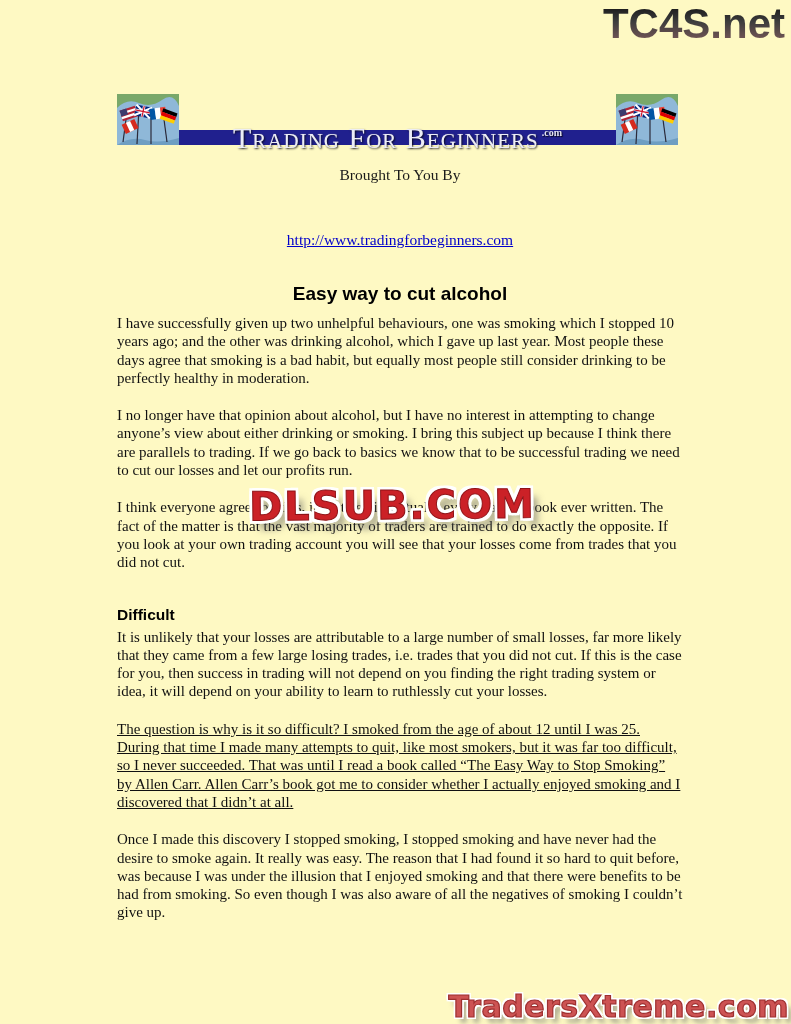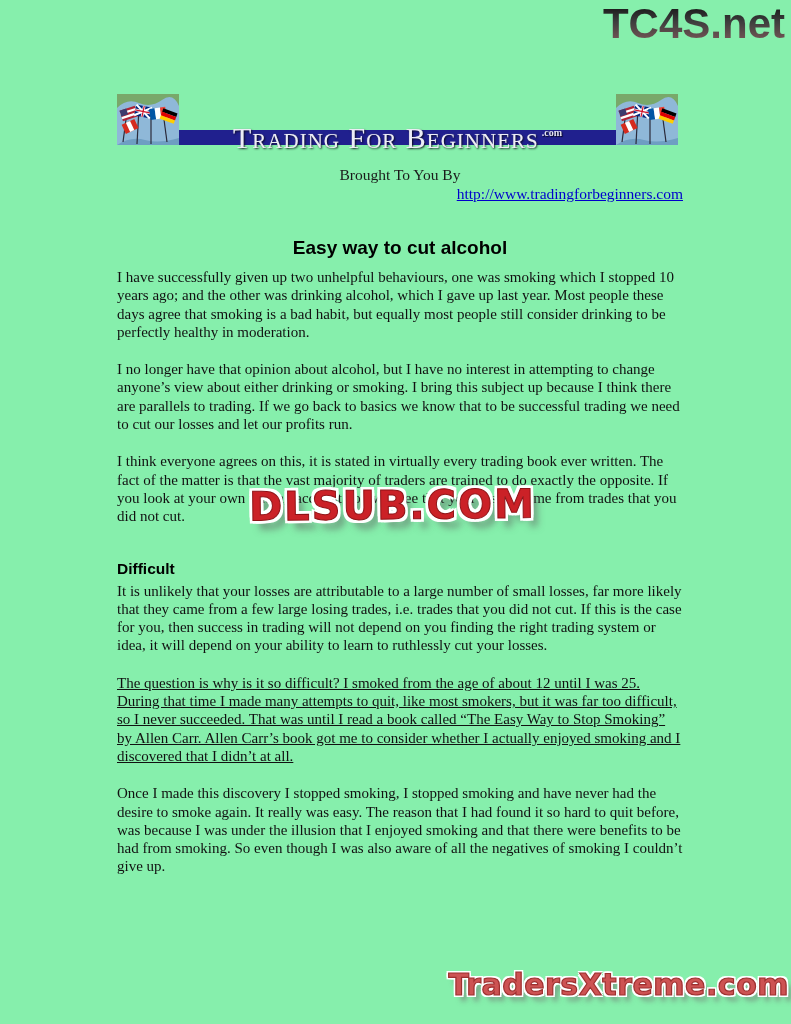--- a/index.html
+++ b/index.html
@@ -1,20 +1,20 @@
 <!DOCTYPE html>
 <html><head>
 <meta charset="utf-8">
 <style>
   * { box-sizing: border-box; }
   html, body { margin: 0; padding: 0; background: #ffffff; }
   .page {
     position: relative;
     width: 791px; height: 1024px;
-    background: #86efac;
+    background: #fef9c3;
     overflow: hidden;
     font-family: "Liberation Serif", serif;
     color: #1a1a1a;
   }
 
   
   .tc4s-logo {
     position: absolute; top: 0px; right: 6px;
     font-family: "Liberation Sans", sans-serif;
     font-weight: bold; font-size: 42px; letter-spacing: 0px;
@@ -56,21 +56,21 @@
     text-shadow: 1px 1px 1px rgba(0,0,10,0.85);
     font-weight: bold;
   }
 
   
   .brought {
     margin-top: 20px;
     text-align: center;
     font-size: 15.5px; line-height: 19px;
   }
-  .site-link-row { text-align: right; }
+  .site-link-row { text-align: center; margin-top: 46px; }
   .site-link {
     font-size: 15.5px; line-height: 19px;
     color: #0000cc; text-decoration: underline;
   }
 
   
   .title {
     margin: 33px 0 0 0;
     text-align: center;
     font-family: "Liberation Sans", sans-serif;
@@ -106,21 +106,21 @@
     -webkit-text-stroke: 1px #8e1216;
     text-shadow:
       -3px -3px 0 #fff, 3px -3px 0 #fff, -3px 3px 0 #fff, 3px 3px 0 #fff,
       -3px 0 0 #fff, 3px 0 0 #fff, 0 -3px 0 #fff, 0 3px 0 #fff,
       7px 9px 7px rgba(90,90,90,0.55);
     transform: rotate(-0.6deg);
   }
 
   
   .footer-logo {
-    position: absolute; right: 2px; bottom: 24px;
+    position: absolute; right: 2px; bottom: 2px;
     font-family: "DejaVu Sans", sans-serif;
     font-weight: bold; font-size: 30px; line-height: 1;
     letter-spacing: 0.5px;
     color: #cd5353;
     -webkit-text-stroke: 1.2px #9e2f2f;
     text-shadow:
       -2px -2px 0 #fff, 2px -2px 0 #fff, -2px 2px 0 #fff, 2px 2px 0 #fff,
       -2px 0 0 #fff, 2px 0 0 #fff, 0 -2px 0 #fff, 0 2px 0 #fff,
       5px 6px 5px rgba(110,110,110,0.6);
   }

